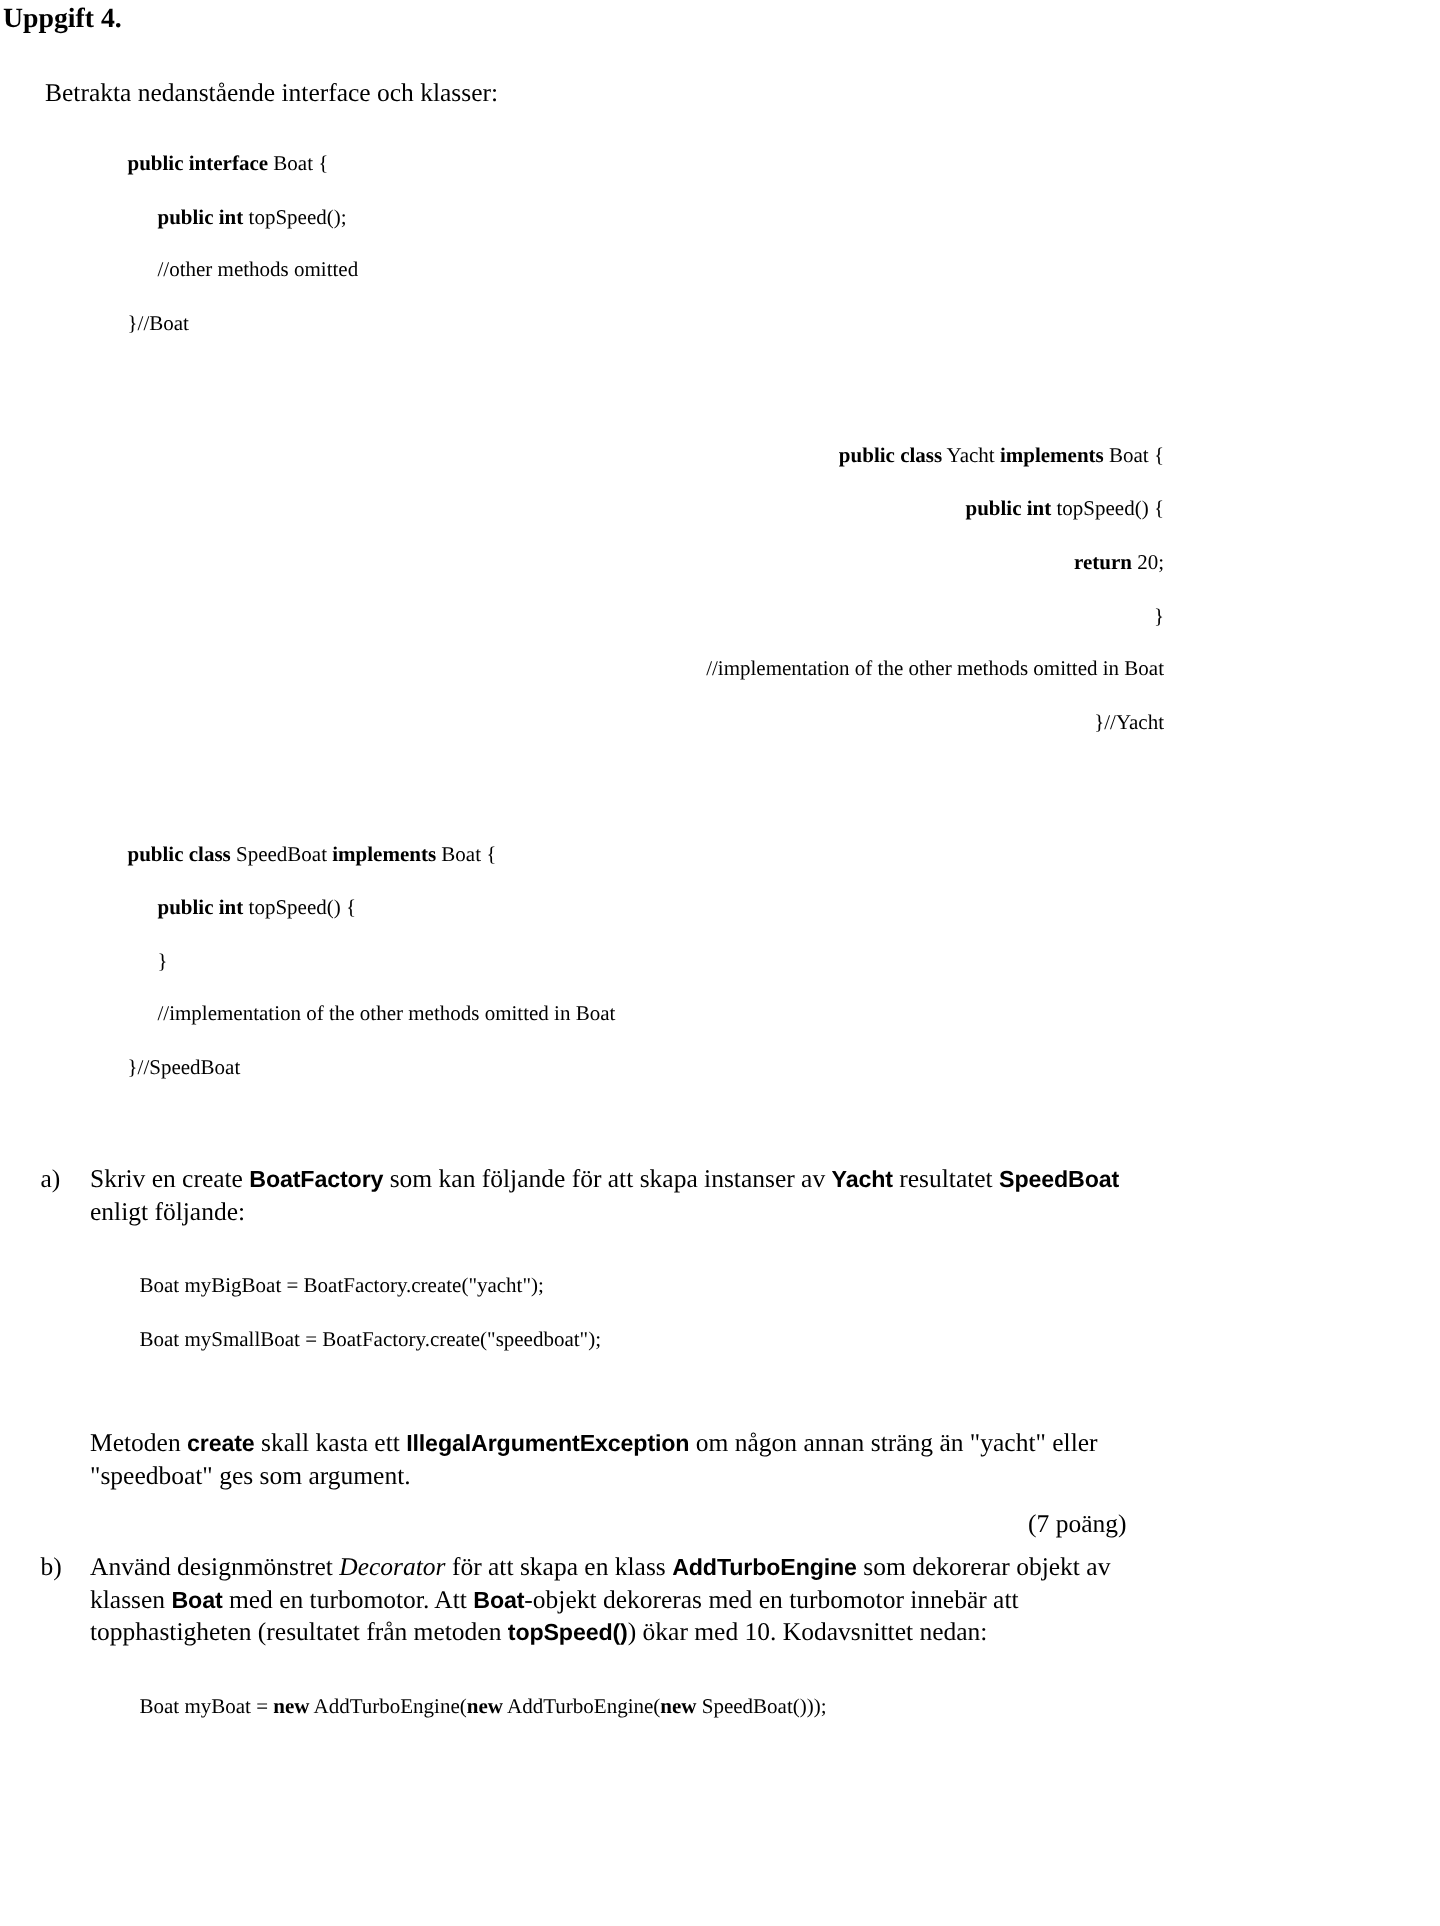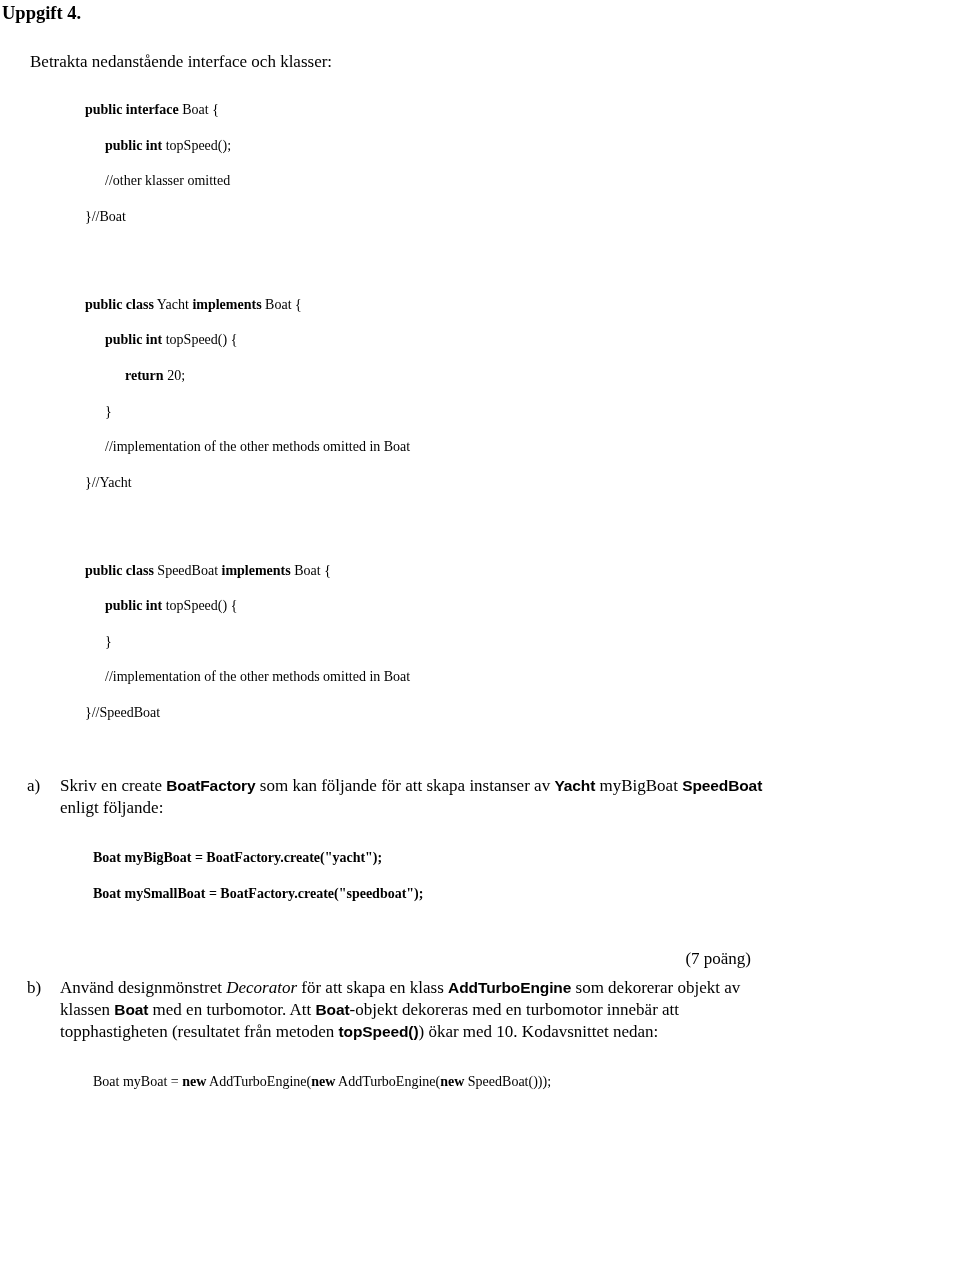--- a/index.html
+++ b/index.html
@@ -72,51 +72,54 @@
 
   <div style="padding-top:4px;">
 
     <div class="task-heading">Uppgift 4.</div>
 
     <div class="para indent1" style="margin-top:30px;">Betrakta nedanstående interface och klasser:</div>
 
     <div class="code indent-code" style="margin-top:14px;">
 <div><b>public interface</b><span> Boat {</span></div>
 <div><span class="ind1"></span><b>public int</b><span> topSpeed();</span></div>
-<div><span class="ind1"></span><span>//other klasser omitted</span></div>
+<div><span class="ind1"></span><span>//other methods omitted</span></div>
 <div><span>}//Boat</span></div>
     </div>
 
-    <div class="code indent-code" style="margin-top:17px;">
+    <div class="code indent-code" style="margin-top:17px;text-align:right;">
 <div><b>public class</b><span> Yacht </span><b>implements</b><span> Boat {</span></div>
 <div><span class="ind1"></span><b>public int</b><span> topSpeed() {</span></div>
 <div><span class="ind2"></span><b>return</b><span> 20;</span></div>
 <div><span class="ind1"></span><span>}</span></div>
 <div><span class="ind1"></span><span>//implementation of the other methods omitted in Boat</span></div>
 <div><span>}//Yacht</span></div>
     </div>
 
     <div class="code indent-code" style="margin-top:17px;">
 <div><b>public class</b><span> SpeedBoat </span><b>implements</b><span> Boat {</span></div>
 <div><span class="ind1"></span><b>public int</b><span> topSpeed() {</span></div>
 <div><span class="ind1"></span><span>}</span></div>
 <div><span class="ind1"></span><span>//implementation of the other methods omitted in Boat</span></div>
 <div><span>}//SpeedBoat</span></div>
     </div>
 
     <div class="listitem" style="margin-top:18px;">
       <span class="marker">a)</span>
-      <span><span>Skriv en create </span><span class="id">BoatFactory</span><span> som kan följande för att skapa instanser av </span><span class="id">Yacht</span><span> myBigBoat </span><span class="id">SpeedBoat</span><span> enligt följande:</span></span>
+      <span><span>Skriv en create </span><span class="id">BoatFactory</span><span> som kan följande för att skapa instanser av </span><span class="id">Yacht</span><span> resultatet </span><span class="id">SpeedBoat</span><span> enligt följande:</span></span>
     </div>
 
-    <div class="code indent-code2" style="margin-top:13px;font-weight:bold;">
+    <div class="code indent-code2" style="margin-top:13px;">
 <div>Boat myBigBoat = BoatFactory.create("yacht");</div>
 <div>Boat mySmallBoat = BoatFactory.create("speedboat");</div>
     </div>
 
+    <div class="listitem" style="margin-top:13px; padding-left:33px;">
+      <span><span>Metoden </span><span class="id">create</span><span> skall kasta ett </span><span class="id">IllegalArgumentException</span><span> om någon annan sträng än "yacht" eller "speedboat" ges som argument.</span></span>
+    </div>
 
     <div style="margin-top:12px; text-align:right; padding-right:25px;">
       <span>(7 poäng)</span>
     </div>
 
     <div class="listitem" style="margin-top:10px;">
       <span class="marker">b)</span>
       <span><span>Använd designmönstret </span><span class="ital">Decorator</span><span> för att skapa en klass </span><span class="id">AddTurboEngine</span><span> som dekorerar objekt av klassen </span><span class="id">Boat</span><span> med en turbomotor. Att </span><span class="id">Boat</span><span>-objekt dekoreras med en turbomotor innebär att topphastigheten (resultatet från metoden </span><span class="id">topSpeed()</span><span>) ökar med 10. Kodavsnittet nedan:</span></span>
     </div>
 

